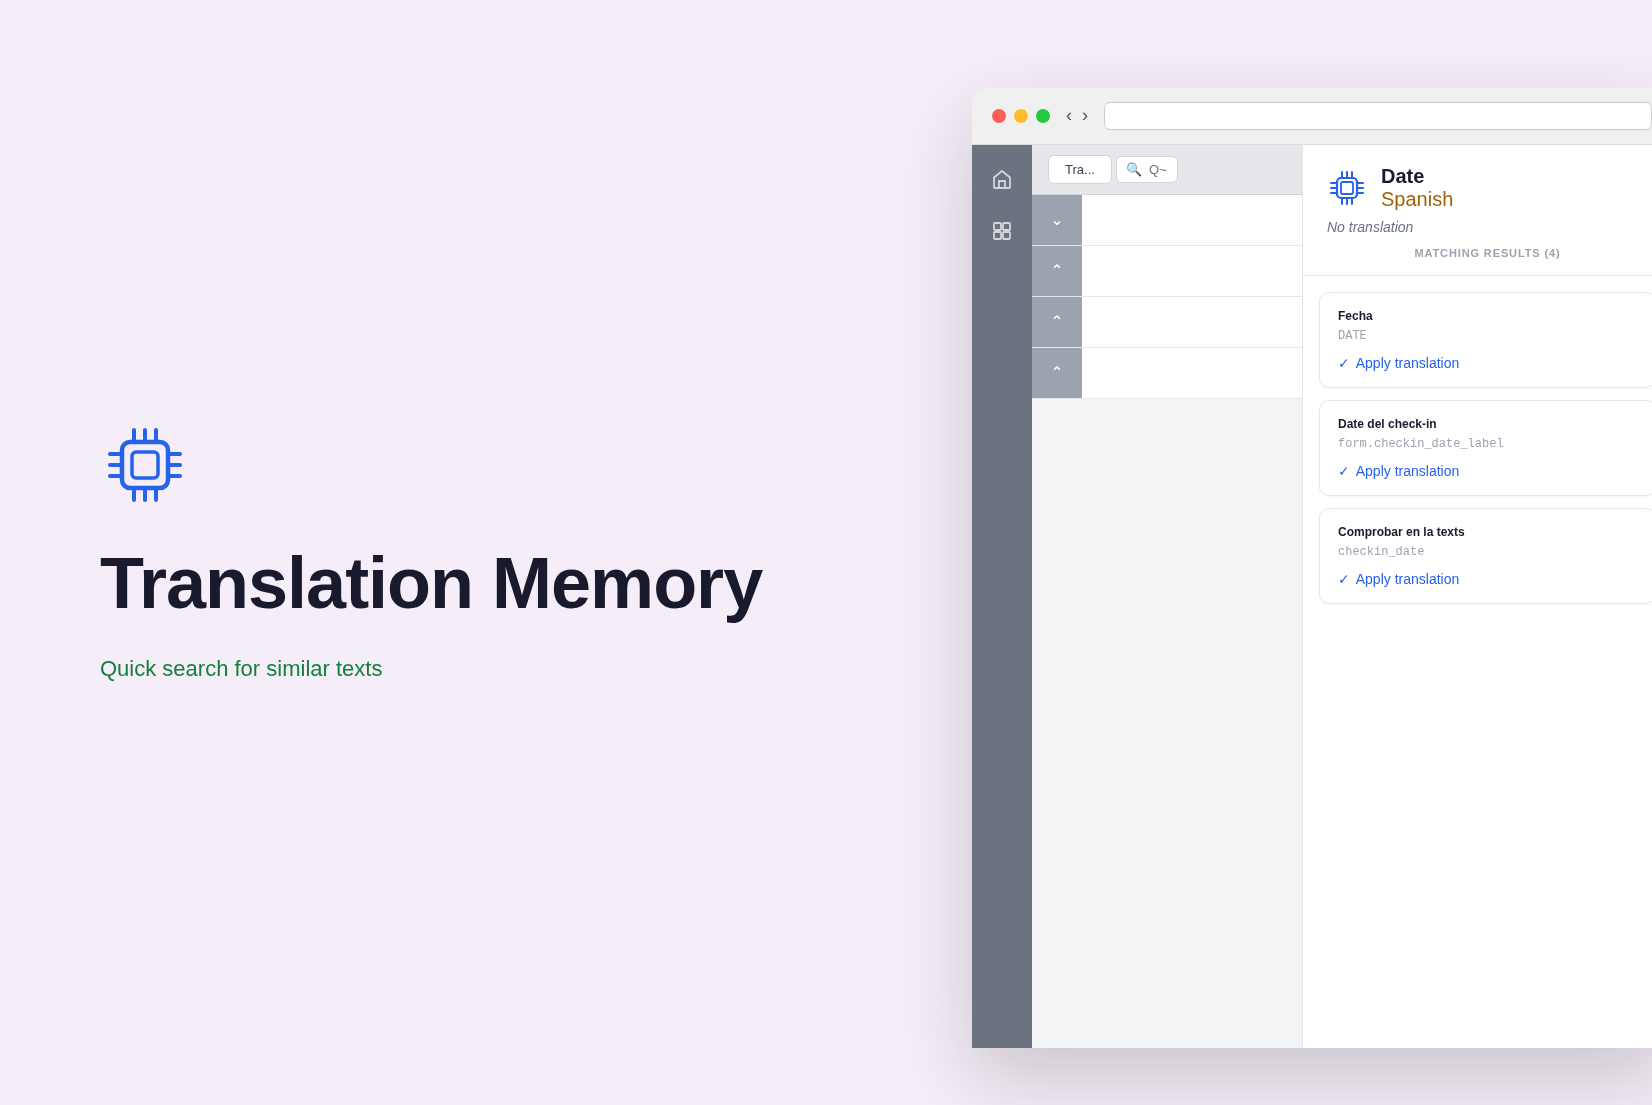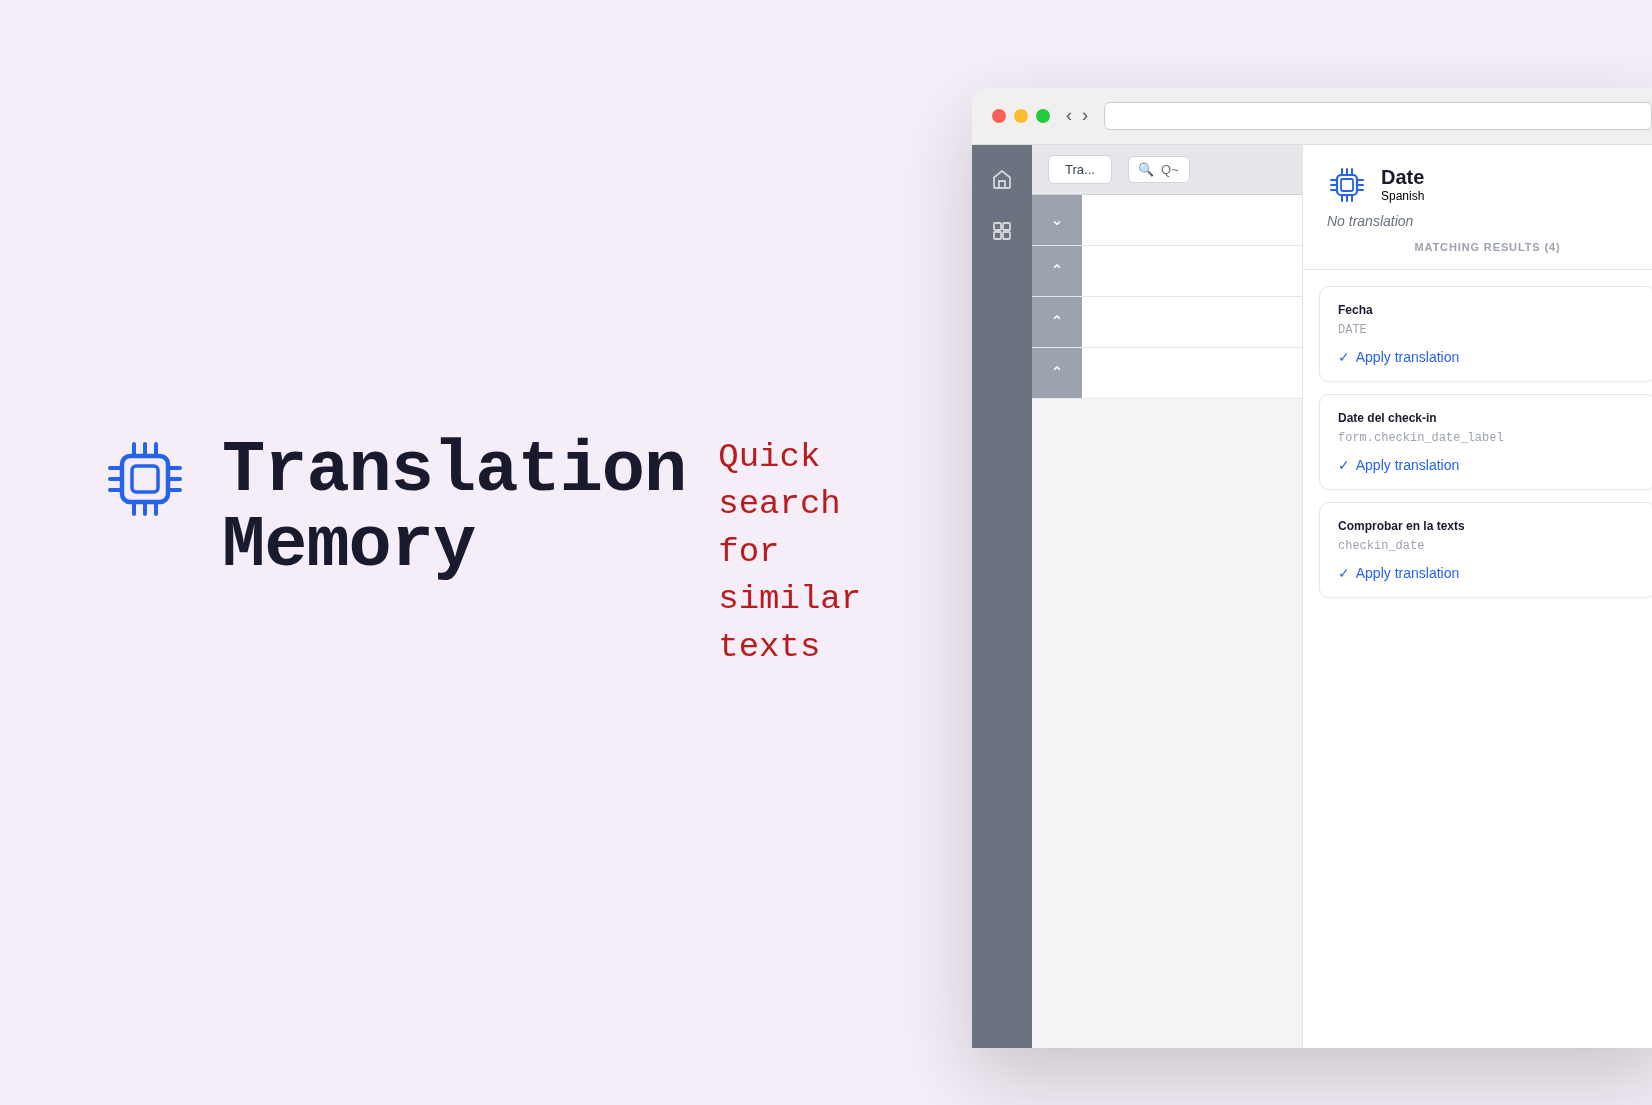--- a/index.html
+++ b/index.html
@@ -14,37 +14,36 @@
       align-items: center;
       justify-content: space-between;
       position: relative;
     }
 
     
     .left-panel {
       flex: 1;
       padding: 80px 80px 80px 100px;
       display: flex;
-      flex-direction: row;
+      flex-direction: column;
       gap: 32px;
-      font-family: Liberation Mono, monospace;
     }
 
     .headline {
       font-size: 72px;
       font-weight: 800;
       color: #1a1a2e;
       line-height: 1.05;
       letter-spacing: -1px;
     }
 
     .subheadline {
-      font-size: 34px;
+      font-size: 22px;
       font-weight: 400;
-      color: #b91c1c;
+      color: #15803d;
       line-height: 1.4;
     }
 
     
     .browser-wrapper {
       width: 700px;
       min-width: 700px;
       height: 960px;
       margin-right: -20px;
       margin-top: 30px;
@@ -141,21 +140,21 @@
       flex-direction: column;
       background: #f3f4f6;
       overflow: hidden;
     }
 
     .app-toolbar {
       background: #e5e7eb;
       padding: 10px 16px;
       display: flex;
       align-items: center;
-      gap: 16px;
+      gap: 4px;
       flex-shrink: 0;
       border-bottom: 1px solid #d1d5db;
     }
 
     .toolbar-tab {
       background: #fff;
       border-radius: 6px;
       padding: 6px 16px;
       font-size: 13px;
       color: #374151;
@@ -242,22 +241,22 @@
       flex-direction: column;
     }
 
     .panel-title {
       font-size: 20px;
       font-weight: 700;
       color: #1a1a2e;
     }
 
     .panel-subtitle {
-      font-size: 12px;
-      color: #000000;
+      font-size: 20px;
+      color: #a16207;
     }
 
     .no-translation {
       font-size: 14px;
       color: #6b7280;
       font-style: italic;
       margin-bottom: 12px;
     }
 
     .matching-label {

